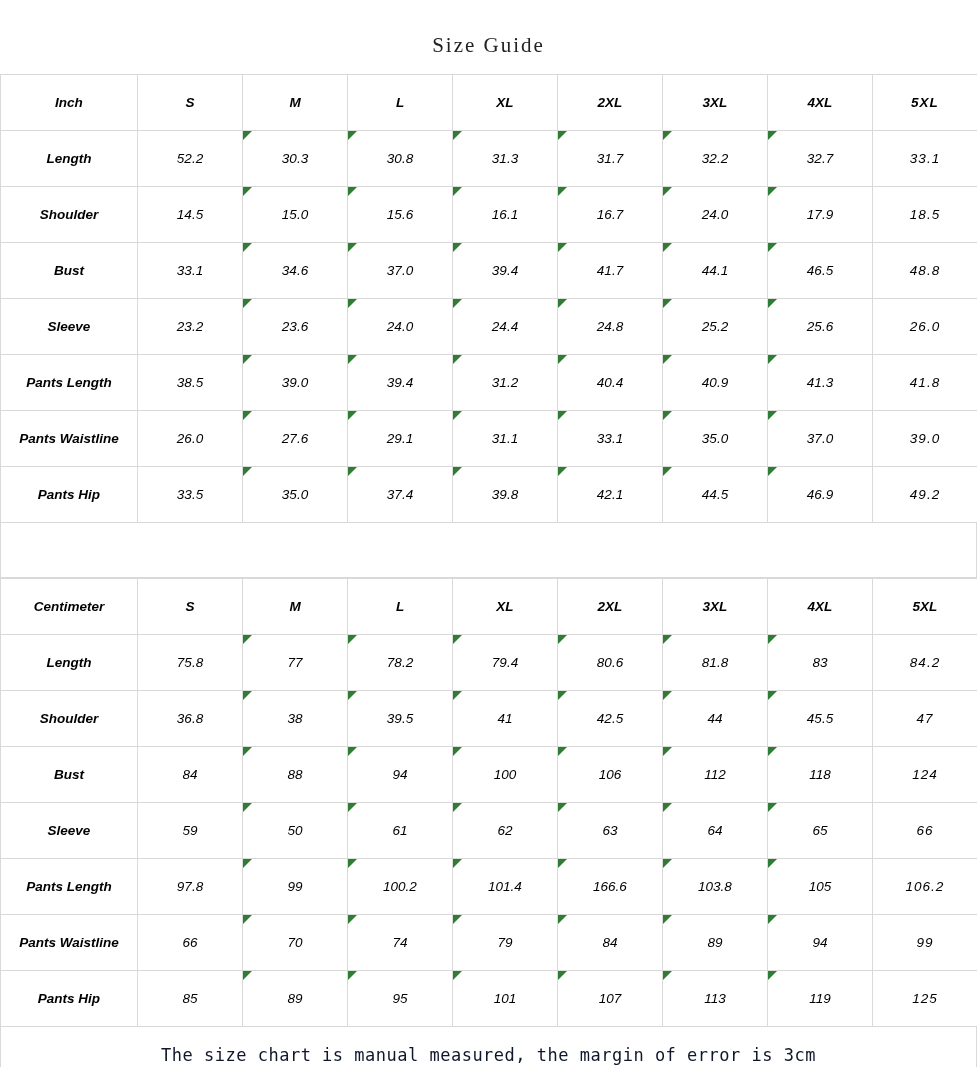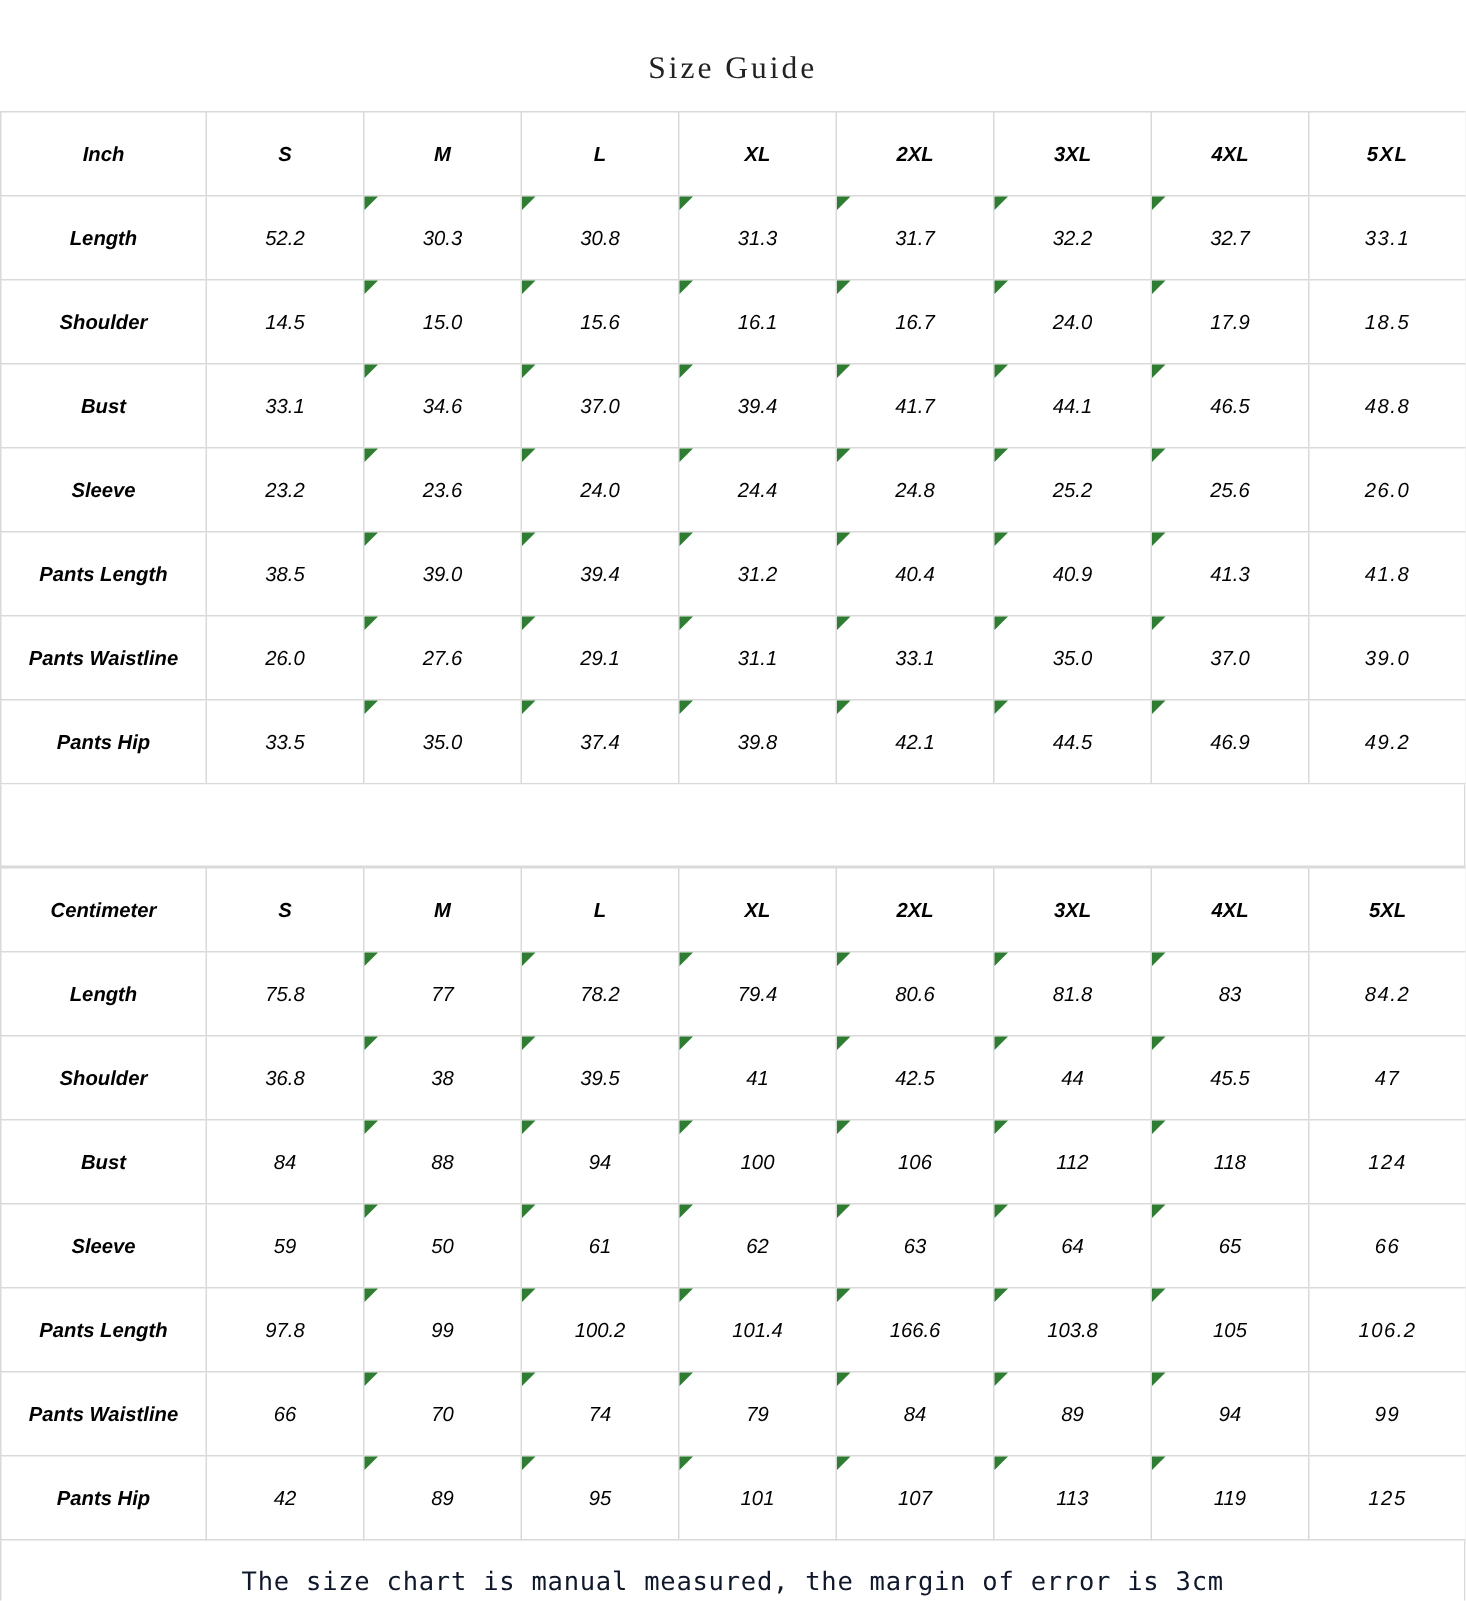--- a/index.html
+++ b/index.html
@@ -300,21 +300,21 @@
           <td class="tick">70</td>
           <td class="tick">74</td>
           <td class="tick">79</td>
           <td class="tick">84</td>
           <td class="tick">89</td>
           <td class="tick">94</td>
           <td class="cell-last">99</td>
         </tr>
         <tr>
           <td class="rowhead">Pants Hip</td>
-          <td>42</td>
+          <td>85</td>
           <td class="tick">89</td>
           <td class="tick">95</td>
           <td class="tick">101</td>
           <td class="tick">107</td>
           <td class="tick">113</td>
           <td class="tick">119</td>
           <td class="cell-last">125</td>
         </tr>
       </tbody>
     </table>

